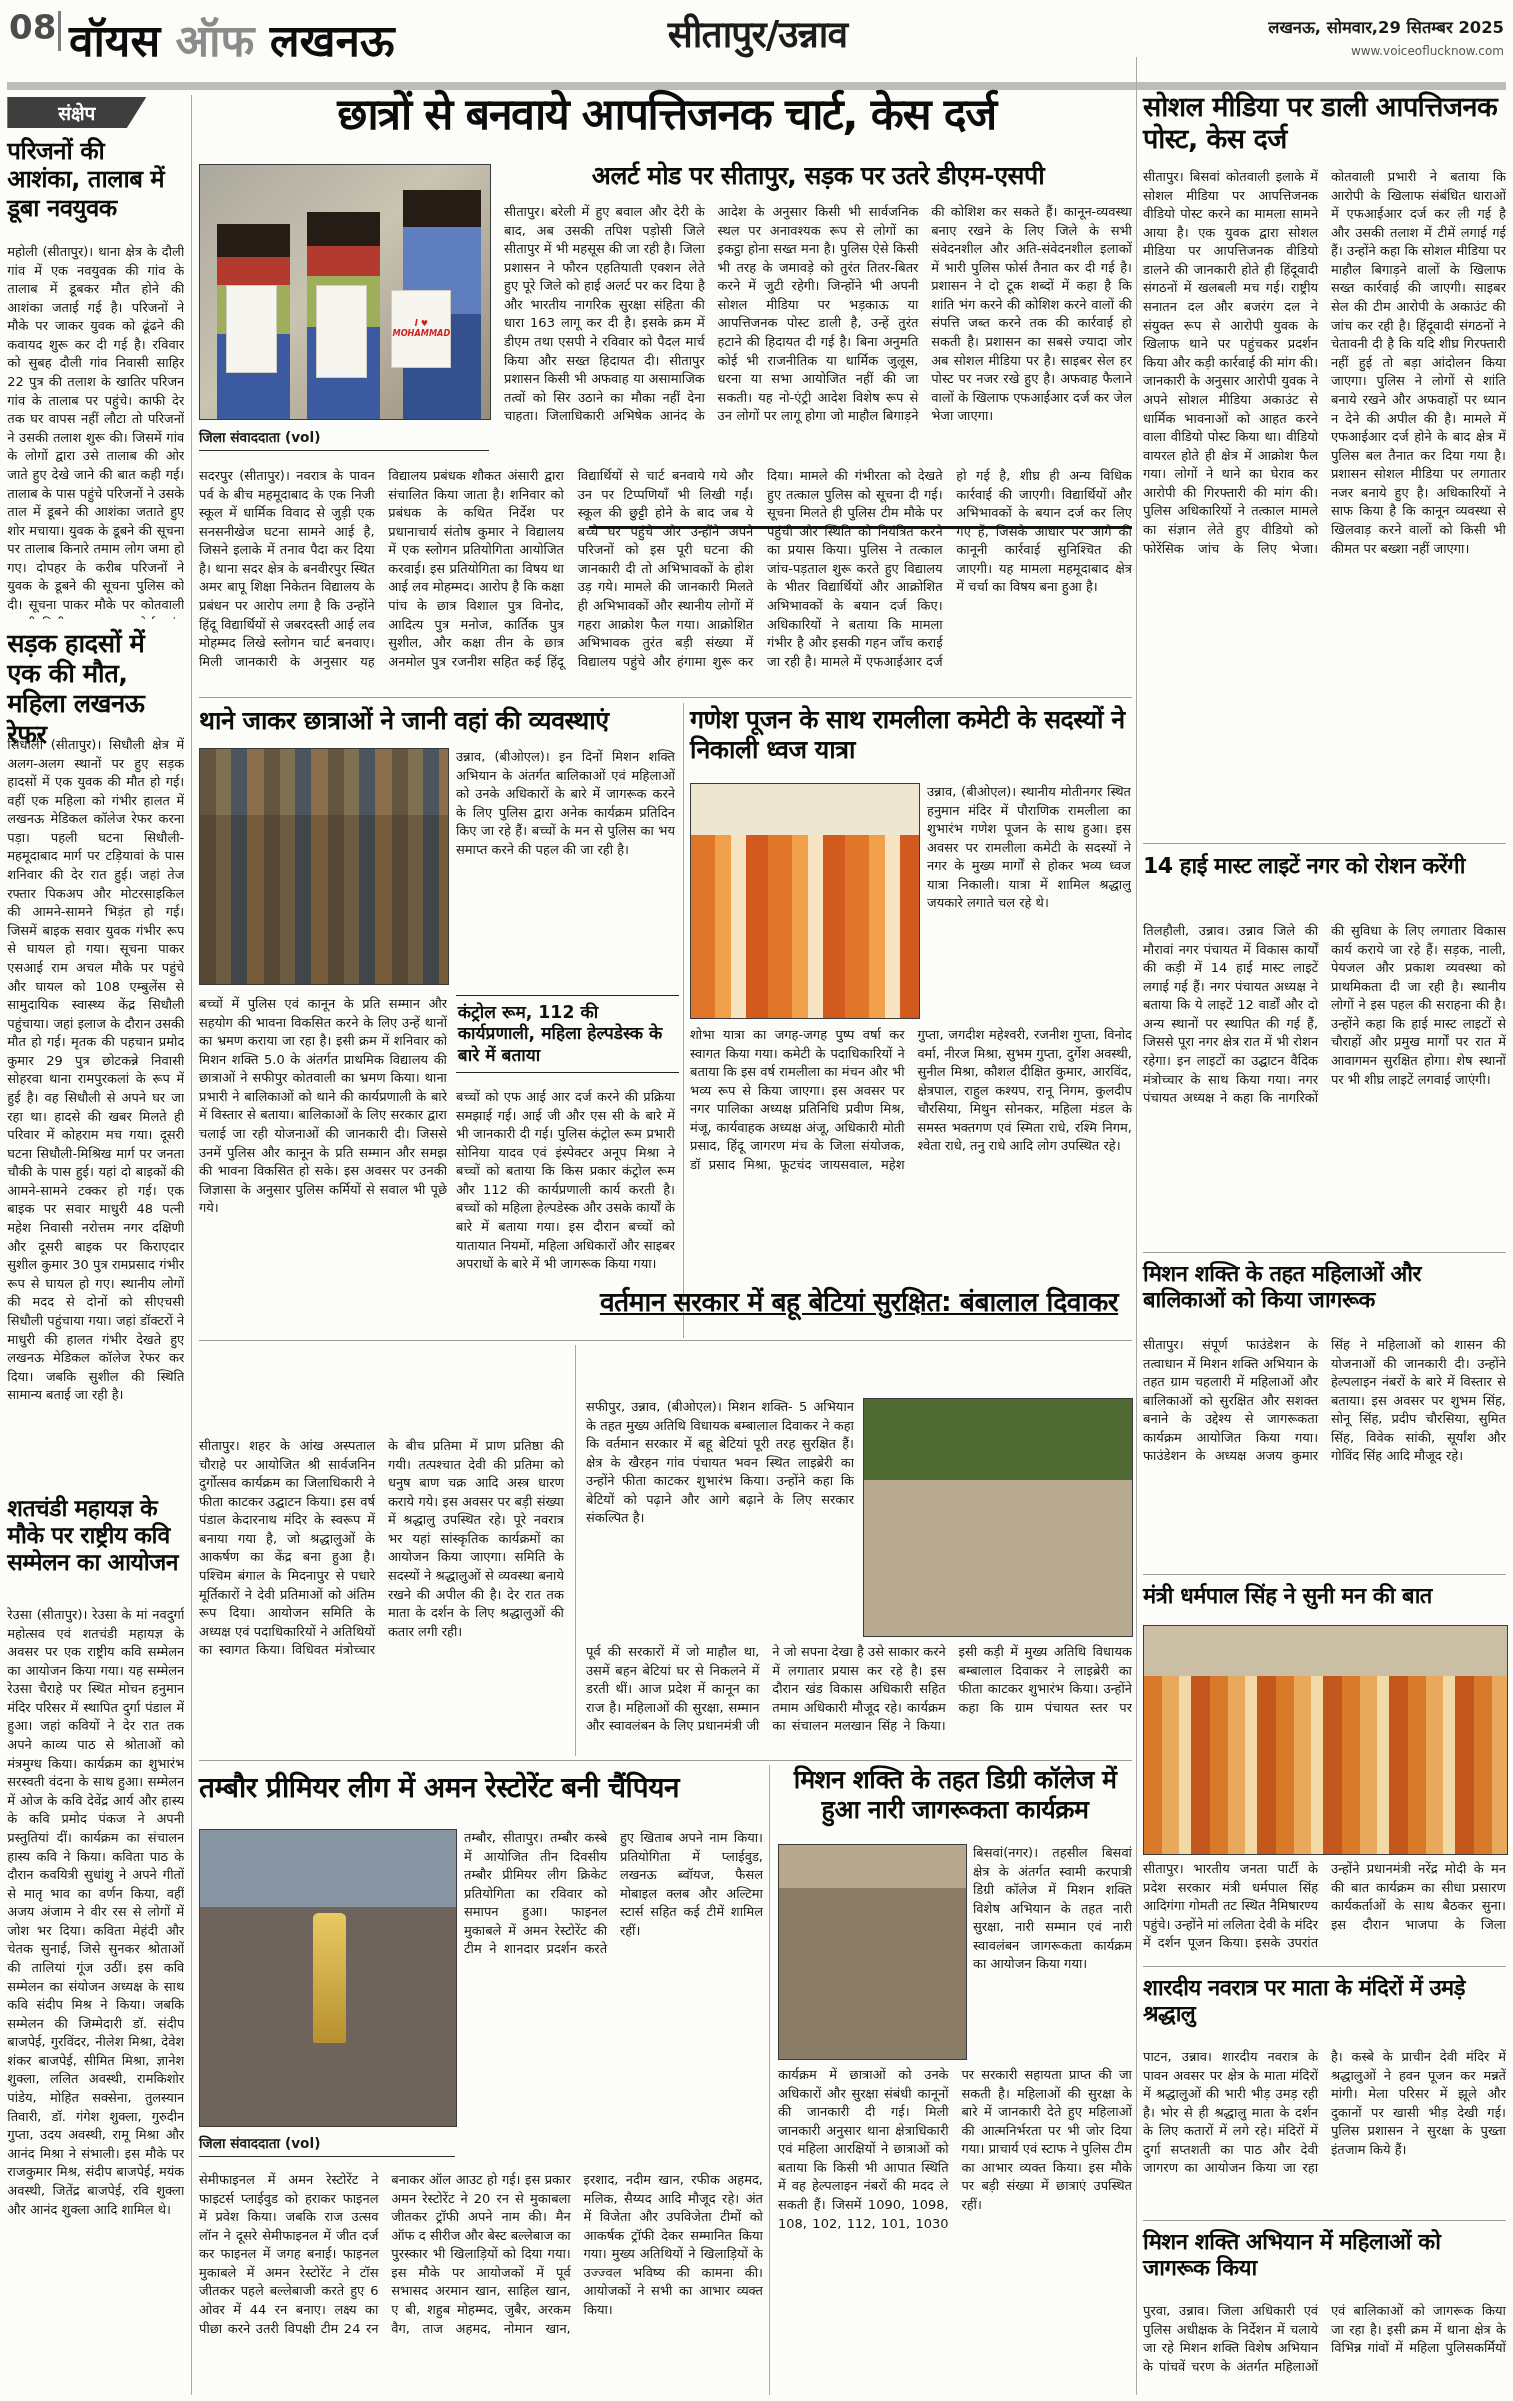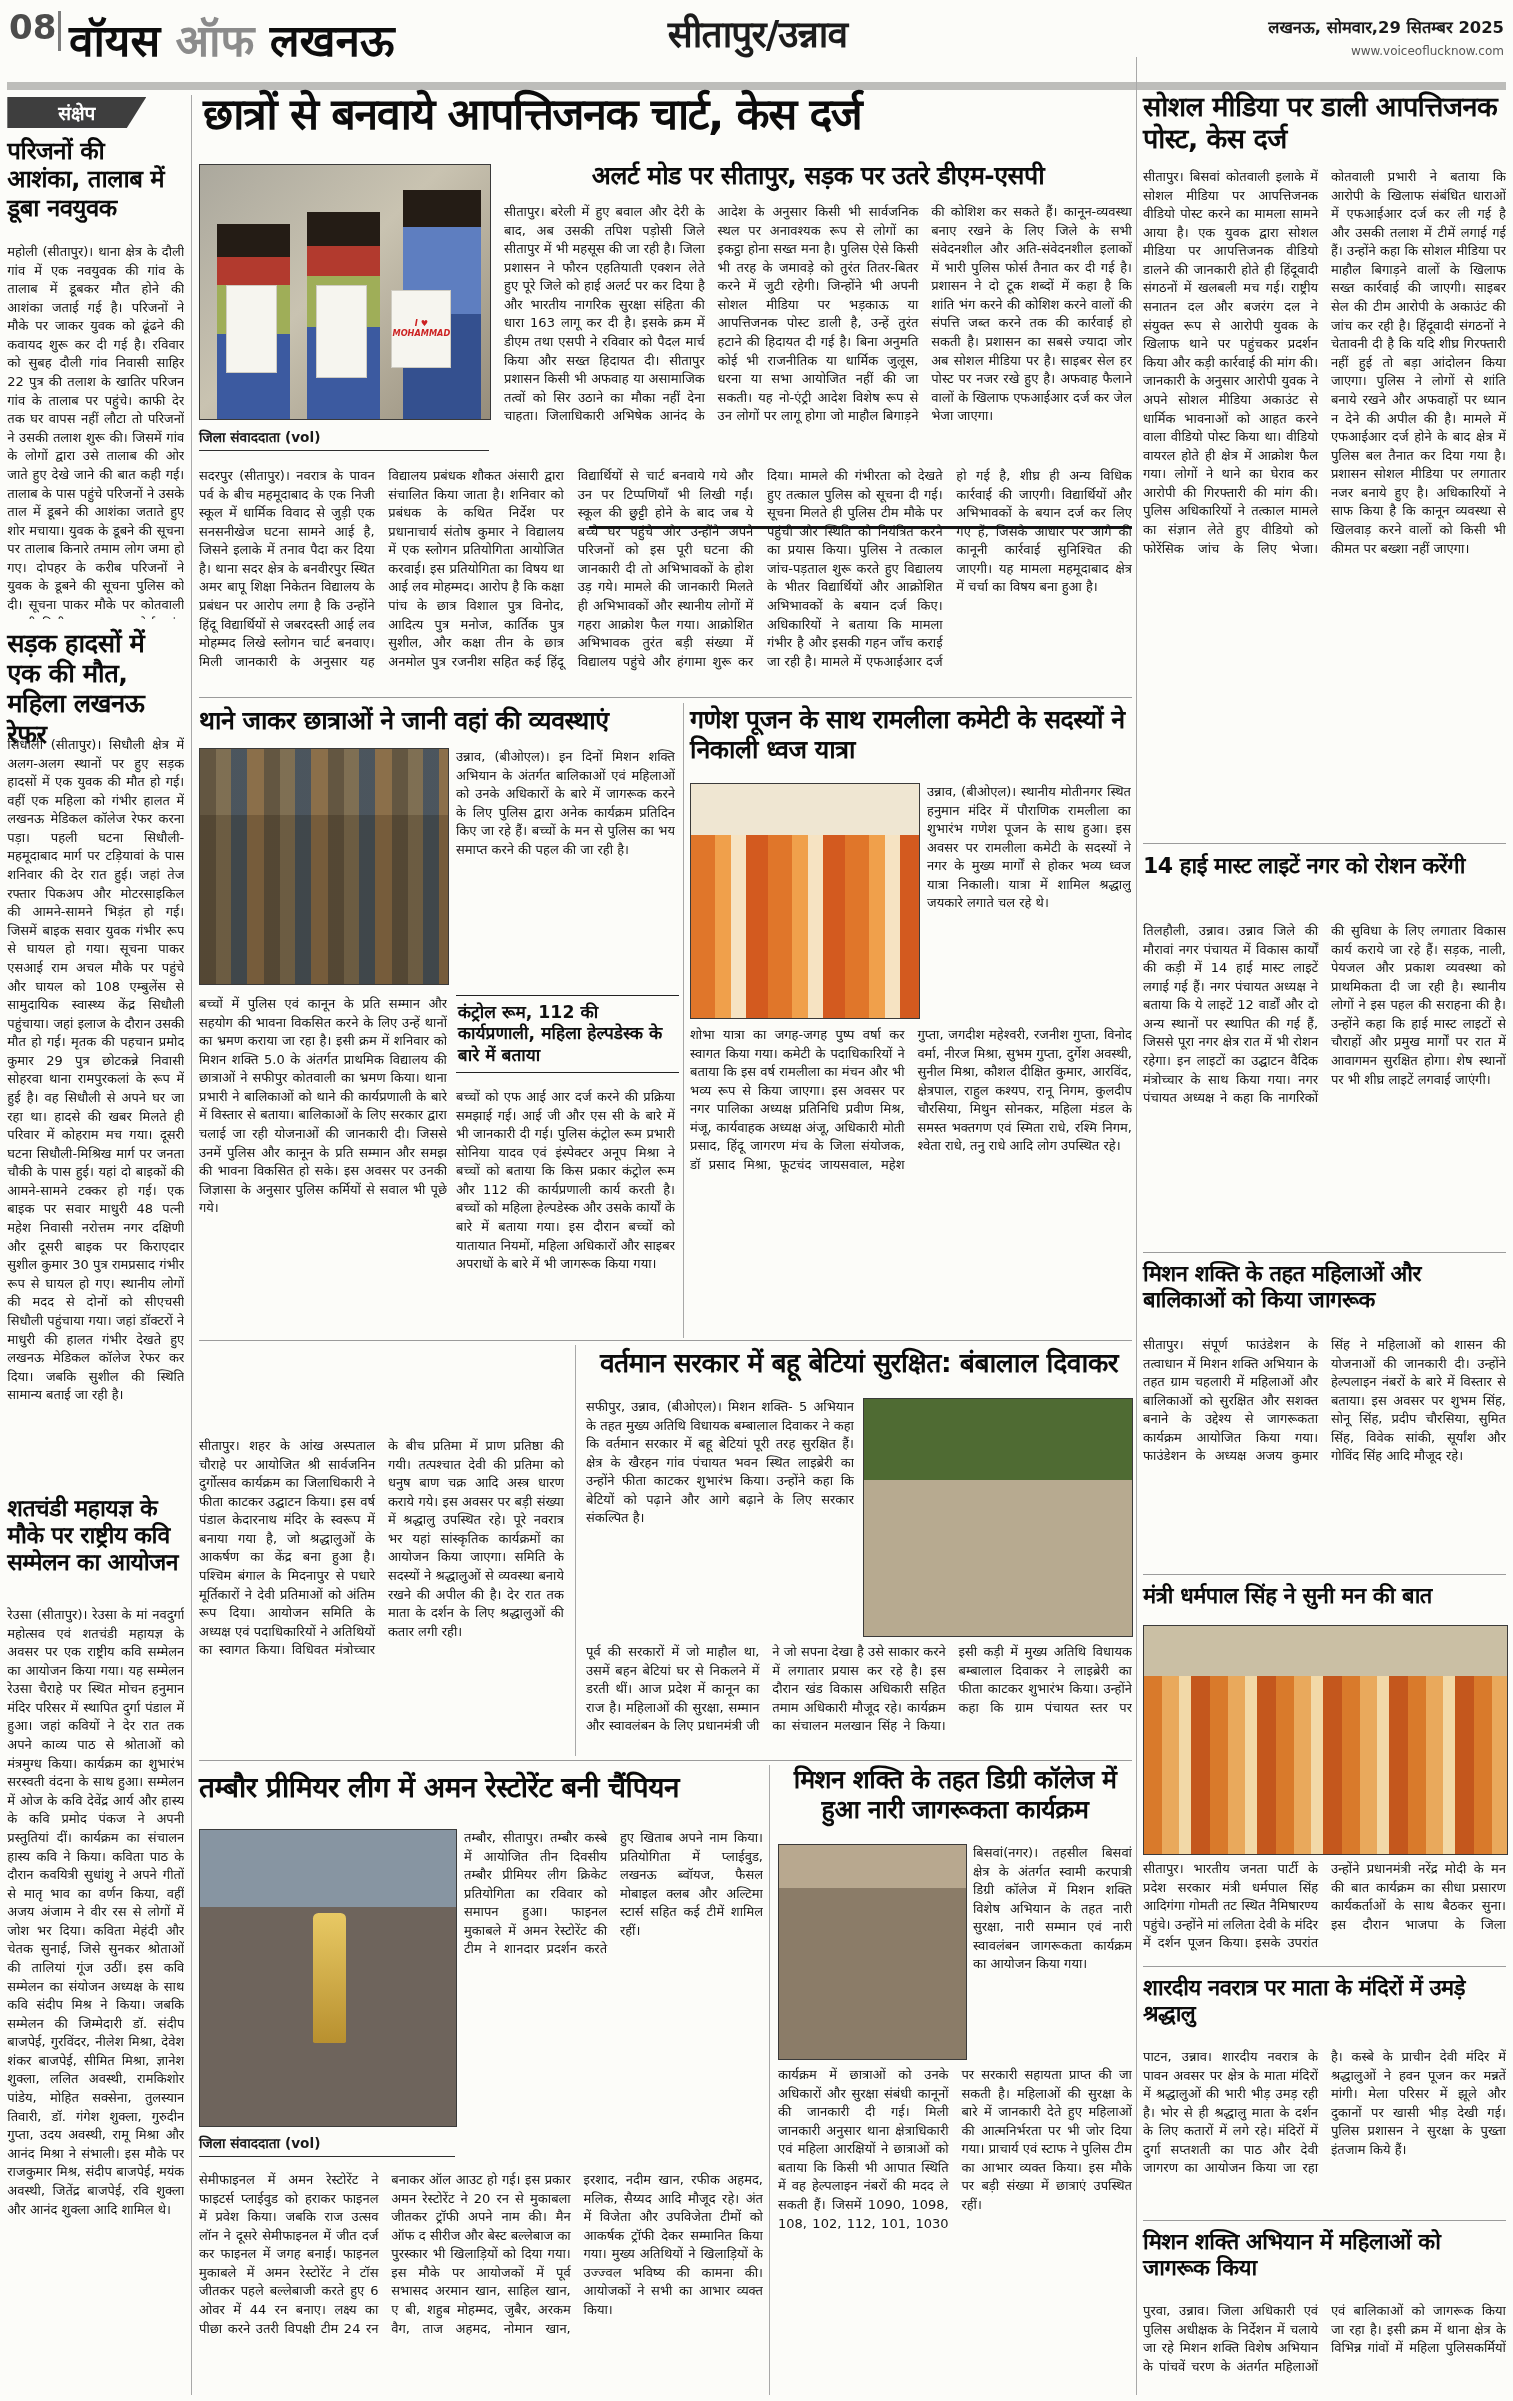--- a/index.html
+++ b/index.html
@@ -49,21 +49,21 @@
 
   <div class="abs hl" style="left:7.3px;top:137px;width:177px;font-size:24px;">परिजनों की आशंका, तालाब में डूबा नवयुवक</div>
   <div class="abs bt" style="left:7.3px;top:243px;width:177px;height:376px;">महोली (सीतापुर)। थाना क्षेत्र के दौली गांव में एक नवयुवक की गांव के तालाब में डूबकर मौत होने की आशंका जताई गई है। परिजनों ने मौके पर जाकर युवक को ढूंढने की कवायद शुरू कर दी गई है। रविवार को सुबह दौली गांव निवासी साहिर 22 पुत्र की तलाश के खातिर परिजन गांव के तालाब पर पहुंचे। काफी देर तक घर वापस नहीं लौटा तो परिजनों ने उसकी तलाश शुरू की। जिसमें गांव के लोगों द्वारा उसे तालाब की ओर जाते हुए देखे जाने की बात कही गई। तालाब के पास पहुंचे परिजनों ने उसके ताल में डूबने की आशंका जताते हुए शोर मचाया। युवक के डूबने की सूचना पर तालाब किनारे तमाम लोग जमा हो गए। दोपहर के करीब परिजनों ने युवक के डूबने की सूचना पुलिस को दी। सूचना पाकर मौके पर कोतवाली प्रभारी दिलीप कुमार मय फोर्स पहुंच गए। पुलिस द्वारा ग्रामीणों तथा लोगों की मदद से गोताखोरों को बुलाने और युवक का पता लगाने की कार्यवाही शुरू कर दी गई है।</div>
 
   <div class="abs hl" style="left:7.3px;top:628px;width:177px;font-size:25.6px;">सड़क हादसों में एक की मौत, महिला लखनऊ रेफर</div>
   <div class="abs bt" style="left:7.3px;top:736px;width:177px;height:748px;">सिधौली (सीतापुर)। सिधौली क्षेत्र में अलग-अलग स्थानों पर हुए सड़क हादसों में एक युवक की मौत हो गई। वहीं एक महिला को गंभीर हालत में लखनऊ मेडिकल कॉलेज रेफर करना पड़ा। पहली घटना सिधौली-महमूदाबाद मार्ग पर टड़ियावां के पास शनिवार की देर रात हुई। जहां तेज रफ्तार पिकअप और मोटरसाइकिल की आमने-सामने भिड़ंत हो गई। जिसमें बाइक सवार युवक गंभीर रूप से घायल हो गया। सूचना पाकर एसआई राम अचल मौके पर पहुंचे और घायल को 108 एम्बुलेंस से सामुदायिक स्वास्थ्य केंद्र सिधौली पहुंचाया। जहां इलाज के दौरान उसकी मौत हो गई। मृतक की पहचान प्रमोद कुमार 29 पुत्र छोटकन्ने निवासी सोहरवा थाना रामपुरकलां के रूप में हुई है। वह सिधौली से अपने घर जा रहा था। हादसे की खबर मिलते ही परिवार में कोहराम मच गया। दूसरी घटना सिधौली-मिश्रिख मार्ग पर जनता चौकी के पास हुई। यहां दो बाइकों की आमने-सामने टक्कर हो गई। एक बाइक पर सवार माधुरी 48 पत्नी महेश निवासी नरोत्तम नगर दक्षिणी और दूसरी बाइक पर किराएदार सुशील कुमार 30 पुत्र रामप्रसाद गंभीर रूप से घायल हो गए। स्थानीय लोगों की मदद से दोनों को सीएचसी सिधौली पहुंचाया गया। जहां डॉक्टरों ने माधुरी की हालत गंभीर देखते हुए लखनऊ मेडिकल कॉलेज रेफर कर दिया। जबकि सुशील की स्थिति सामान्य बताई जा रही है।</div>
 
   <div class="abs hl" style="left:7.3px;top:1495px;width:177px;font-size:23px;">शतचंडी महायज्ञ के मौके पर राष्ट्रीय कवि सम्मेलन का आयोजन</div>
   <div class="abs bt" style="left:7.3px;top:1606px;width:177px;height:785px;">रेउसा (सीतापुर)। रेउसा के मां नवदुर्गा महोत्सव एवं शतचंडी महायज्ञ के अवसर पर एक राष्ट्रीय कवि सम्मेलन का आयोजन किया गया। यह सम्मेलन रेउसा चैराहे पर स्थित मोचन हनुमान मंदिर परिसर में स्थापित दुर्गा पंडाल में हुआ। जहां कवियों ने देर रात तक अपने काव्य पाठ से श्रोताओं को मंत्रमुग्ध किया। कार्यक्रम का शुभारंभ सरस्वती वंदना के साथ हुआ। सम्मेलन में ओज के कवि देवेंद्र आर्य और हास्य के कवि प्रमोद पंकज ने अपनी प्रस्तुतियां दीं। कार्यक्रम का संचालन हास्य कवि ने किया। कविता पाठ के दौरान कवयित्री सुधांशु ने अपने गीतों से मातृ भाव का वर्णन किया, वहीं अजय अंजाम ने वीर रस से लोगों में जोश भर दिया। कविता मेहंदी और चेतक सुनाई, जिसे सुनकर श्रोताओं की तालियां गूंज उठीं। इस कवि सम्मेलन का संयोजन अध्यक्ष के साथ कवि संदीप मिश्र ने किया। जबकि सम्मेलन की जिम्मेदारी डॉ. संदीप बाजपेई, गुरविंदर, नीलेश मिश्रा, देवेश शंकर बाजपेई, सीमित मिश्रा, ज्ञानेश शुक्ला, ललित अवस्थी, रामकिशोर पांडेय, मोहित सक्सेना, तुलस्यान तिवारी, डॉ. गंगेश शुक्ला, गुरुदीन गुप्ता, उदय अवस्थी, रामू मिश्रा और आनंद मिश्रा ने संभाली। इस मौके पर राजकुमार मिश्र, संदीप बाजपेई, मयंक अवस्थी, जितेंद्र बाजपेई, रवि शुक्ला और आनंद शुक्ला आदि शामिल थे।</div>
 
-  <div class="abs hl" style="left:203px;top:89px;width:927px;font-size:43px;text-align:left;letter-spacing:-1.4px;">छात्रों से बनवाये आपत्तिजनक चार्ट, केस दर्ज</div>
+  <div class="abs hl" style="left:203px;top:89px;width:927px;font-size:43px;text-align:center;letter-spacing:-1.4px;">छात्रों से बनवाये आपत्तिजनक चार्ट, केस दर्ज</div>
 
   <div class="abs photo" style="left:199px;top:164px;width:290px;height:254px;background:linear-gradient(135deg,#aba89d,#c9c3b1 45%,#968d7b);">
     <i class="fig" style="left:6%;width:25%;height:80%;background:linear-gradient(180deg,transparent 0 4%,#241c15 4% 20%,#b23a2e 20% 34%,#9fae58 34% 58%,#3c5aa0 58% 100%);"></i>
     <i class="fig" style="left:37%;width:25%;height:84%;background:linear-gradient(180deg,transparent 0 3%,#241c15 3% 19%,#b23a2e 19% 33%,#9fae58 33% 57%,#3c5aa0 57% 100%);"></i>
     <i class="fig" style="left:70%;width:27%;height:92%;background:linear-gradient(180deg,transparent 0 2%,#241c15 2% 18%,#5e7ec0 18% 55%,#34508f 55% 100%);"></i>
     <i class="chartcard" style="left:9%;bottom:18%;width:17%;height:34%;"></i>
     <i class="chartcard" style="left:40%;bottom:16%;width:17%;height:36%;"></i>
     <i class="chartcard" style="left:66%;bottom:20%;width:20%;height:30%;text-align:center;">I ♥ MOHAMMAD</i>
   </div>
   <div class="abs cap" style="left:199px;top:424px;width:290px;">जिला संवाददाता (vol)</div>
@@ -87,21 +87,21 @@
   <div class="abs hl" style="left:690px;top:705px;width:442px;font-size:25px;text-align:left;">गणेश पूजन के साथ रामलीला कमेटी के सदस्यों ने निकाली ध्वज यात्रा</div>
   <div class="abs photo" style="left:690px;top:783px;width:228px;height:234px;background:linear-gradient(180deg,#efe6d2 0 22%,transparent 22%),repeating-linear-gradient(90deg,#e0762a 0 24px,#f0a04b 24px 40px,#f6e3c2 40px 55px,#d35a1f 55px 77px);"></div>
   <div class="abs bt" style="left:927px;top:783px;width:204px;height:234px;">उन्नाव, (बीओएल)। स्थानीय मोतीनगर स्थित हनुमान मंदिर में पौराणिक रामलीला का शुभारंभ गणेश पूजन के साथ हुआ। इस अवसर पर रामलीला कमेटी के सदस्यों ने नगर के मुख्य मार्गों से होकर भव्य ध्वज यात्रा निकाली। यात्रा में शामिल श्रद्धालु जयकारे लगाते चल रहे थे।</div>
   <div class="abs bt cols2" style="left:690px;top:1026px;width:442px;height:310px;">शोभा यात्रा का जगह-जगह पुष्प वर्षा कर स्वागत किया गया। कमेटी के पदाधिकारियों ने बताया कि इस वर्ष रामलीला का मंचन और भी भव्य रूप से किया जाएगा। इस अवसर पर नगर पालिका अध्यक्ष प्रतिनिधि प्रवीण मिश्र, मंजू, कार्यवाहक अध्यक्ष अंजू, अधिकारी मोती प्रसाद, हिंदू जागरण मंच के जिला संयोजक, डॉ प्रसाद मिश्रा, फूटचंद जायसवाल, महेश गुप्ता, जगदीश महेश्वरी, रजनीश गुप्ता, विनोद वर्मा, नीरज मिश्रा, सुभम गुप्ता, दुर्गेश अवस्थी, सुनील मिश्रा, कौशल दीक्षित कुमार, आरविंद, क्षेत्रपाल, राहुल कश्यप, रानू निगम, कुलदीप चौरसिया, मिथुन सोनकर, महिला मंडल के समस्त भक्तगण एवं स्मिता राधे, रश्मि निगम, श्वेता राधे, तनु राधे आदि लोग उपस्थित रहे।</div>
 
   <div class="abs hr" style="left:199px;top:1340px;width:933px;"></div>
   <div class="abs vr" style="left:575px;top:1345px;height:411px;"></div>
 
   <div class="abs bt cols2" style="left:199px;top:1437px;width:365px;height:318px;">सीतापुर। शहर के आंख अस्पताल चौराहे पर आयोजित श्री सार्वजनिन दुर्गोत्सव कार्यक्रम का जिलाधिकारी ने फीता काटकर उद्घाटन किया। इस वर्ष पंडाल केदारनाथ मंदिर के स्वरूप में बनाया गया है, जो श्रद्धालुओं के आकर्षण का केंद्र बना हुआ है। पश्चिम बंगाल के मिदनापुर से पधारे मूर्तिकारों ने देवी प्रतिमाओं को अंतिम रूप दिया। आयोजन समिति के अध्यक्ष एवं पदाधिकारियों ने अतिथियों का स्वागत किया। विधिवत मंत्रोच्चार के बीच प्रतिमा में प्राण प्रतिष्ठा की गयी। तत्पश्चात देवी की प्रतिमा को धनुष बाण चक्र आदि अस्त्र धारण कराये गये। इस अवसर पर बड़ी संख्या में श्रद्धालु उपस्थित रहे। पूरे नवरात्र भर यहां सांस्कृतिक कार्यक्रमों का आयोजन किया जाएगा। समिति के सदस्यों ने श्रद्धालुओं से व्यवस्था बनाये रखने की अपील की है। देर रात तक माता के दर्शन के लिए श्रद्धालुओं की कतार लगी रही।</div>
 
-  <div class="abs hl" style="left:586px;top:1347px;width:546px;font-size:26.5px;text-align:center;">वर्तमान सरकार में बहू बेटियां सुरक्षित: बंबालाल दिवाकर</div>
+  <div class="abs hl" style="left:586px;top:1286px;width:546px;font-size:26.5px;text-align:center;text-decoration:underline;">वर्तमान सरकार में बहू बेटियां सुरक्षित: बंबालाल दिवाकर</div>
   <div class="abs bt" style="left:586px;top:1398px;width:268px;height:237px;">सफीपुर, उन्नाव, (बीओएल)। मिशन शक्ति- 5 अभियान के तहत मुख्य अतिथि विधायक बम्बालाल दिवाकर ने कहा कि वर्तमान सरकार में बहू बेटियां पूरी तरह सुरक्षित हैं। क्षेत्र के खैरहन गांव पंचायत भवन स्थित लाइब्रेरी का उन्होंने फीता काटकर शुभारंभ किया। उन्होंने कहा कि बेटियों को पढ़ाने और आगे बढ़ाने के लिए सरकार संकल्पित है।</div>
   <div class="abs photo" style="left:863px;top:1398px;width:268px;height:237px;background:linear-gradient(180deg,#4f6b33 0 34%,#b7aa90 34%),repeating-linear-gradient(90deg,rgba(232,228,218,.8) 0 20px,rgba(127,150,181,.8) 20px 37px,rgba(201,205,212,.8) 37px 57px,rgba(107,79,58,.8) 57px 73px),radial-gradient(circle at 86% 55%,#3d7bd0 0 20px,transparent 21px);background-blend-mode:normal,multiply,normal;"></div>
   <div class="abs bt cols3" style="left:586px;top:1643px;width:546px;height:111px;">पूर्व की सरकारों में जो माहौल था, उसमें बहन बेटियां घर से निकलने में डरती थीं। आज प्रदेश में कानून का राज है। महिलाओं की सुरक्षा, सम्मान और स्वावलंबन के लिए प्रधानमंत्री जी ने जो सपना देखा है उसे साकार करने में लगातार प्रयास कर रहे है। इस दौरान खंड विकास अधिकारी सहित तमाम अधिकारी मौजूद रहे। कार्यक्रम का संचालन मलखान सिंह ने किया। इसी कड़ी में मुख्य अतिथि विधायक बम्बालाल दिवाकर ने लाइब्रेरी का फीता काटकर शुभारंभ किया। उन्होंने कहा कि ग्राम पंचायत स्तर पर लाइब्रेरी के माध्यम से तकनीकी शिक्षा से युवाओं को जोड़ा जा रहा है।</div>
 
   <div class="abs hr" style="left:199px;top:1760px;width:933px;"></div>
   <div class="abs vr" style="left:769px;top:1765px;height:630px;"></div>
 
   <div class="abs hl" style="left:199px;top:1771px;width:564px;font-size:28px;">तम्बौर प्रीमियर लीग में अमन रेस्टोरेंट बनी चैंपियन</div>
   <div class="abs photo" style="left:199px;top:1829px;width:256px;height:296px;background:linear-gradient(180deg,#8795a2 0 26%,#6e645c 26%),linear-gradient(180deg,transparent 0 6%,rgba(170,40,40,.85) 6% 20%,transparent 20%),repeating-linear-gradient(90deg,rgba(40,30,25,.5) 0 18px,rgba(90,70,55,.4) 18px 38px);">
     <i class="gold" style="left:44%;top:28%;width:13%;height:44%;"></i>

